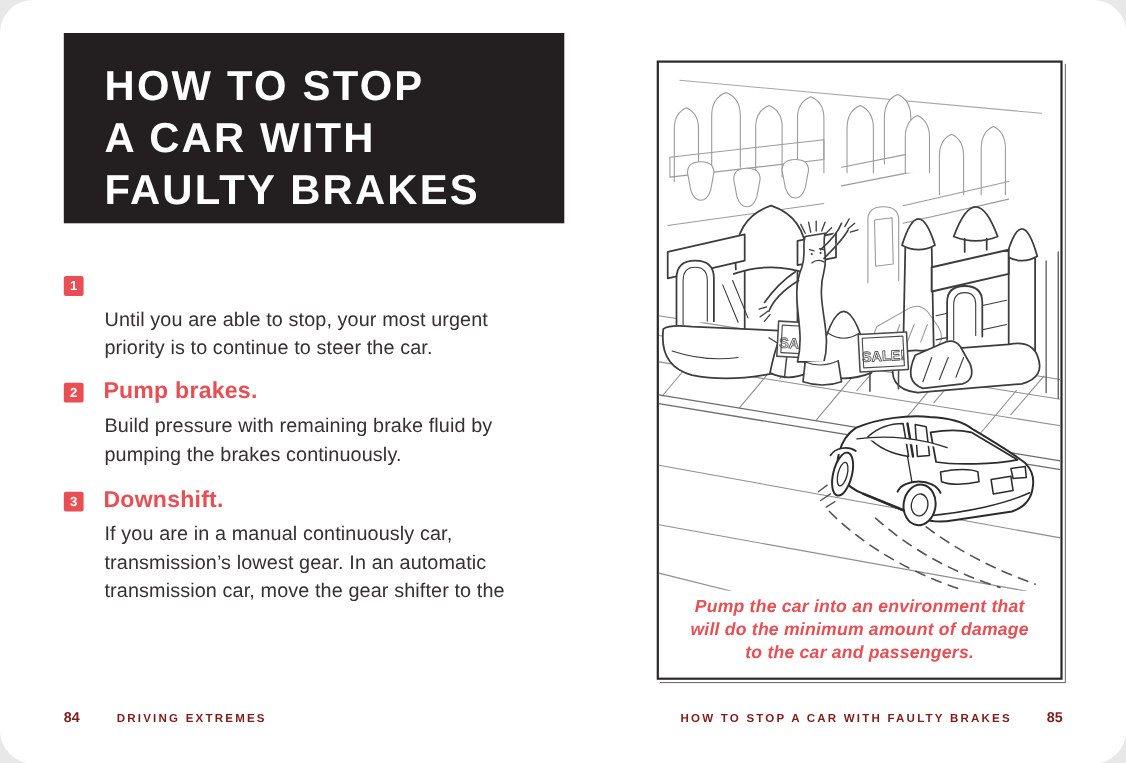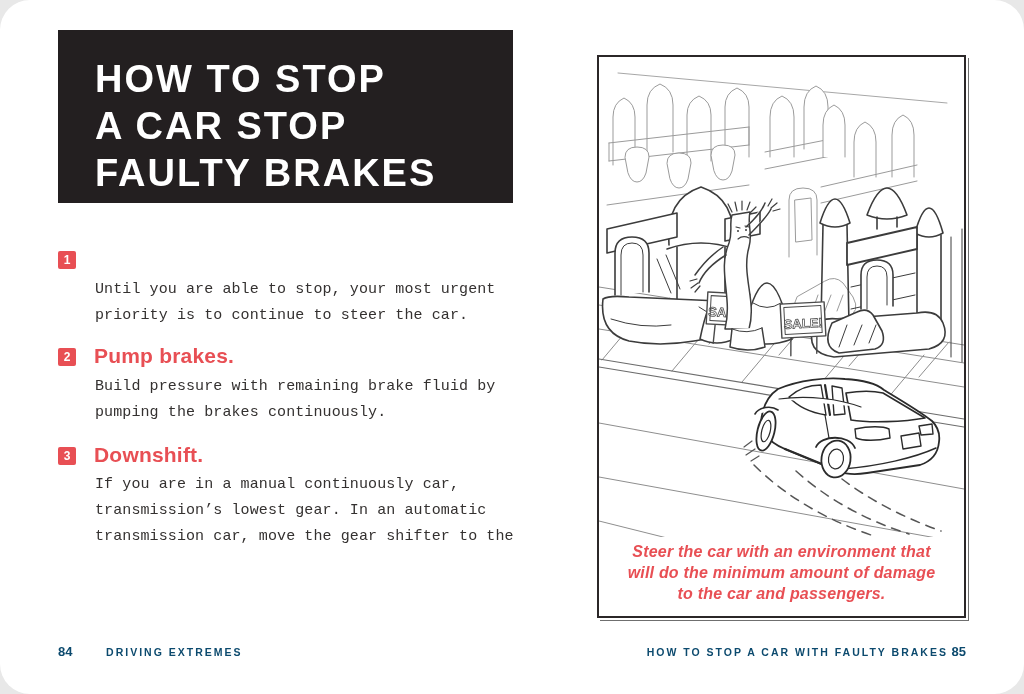--- a/index.html
+++ b/index.html
@@ -7,43 +7,43 @@
   .book{position:relative;width:1024px;height:694px;background:#ffffff;
         font-family:"Liberation Sans",sans-serif;overflow:hidden;margin:0 auto;border-radius:30px;}
   
   .title-box{position:absolute;left:58px;top:30px;width:455px;height:173px;
              background:var(--ink);box-sizing:border-box;padding:26px 0 0 37px;}
   .title-line{color:#fff;font-weight:bold;font-size:38px;line-height:47px;letter-spacing:2px;}
   .step{position:absolute;left:58px;display:flex;gap:18px;align-items:flex-start;}
   .badge{flex:0 0 auto;width:18px;height:18px;margin-top:4px;background:var(--red);
          border-radius:2px;color:#fff;font-size:12px;line-height:18px;font-weight:bold;text-align:center;}
   .step-heading{font-size:21px;font-weight:bold;color:var(--red);letter-spacing:.2px;}
-  .body-text{position:absolute;left:95px;font-family:Liberation Mono, monospace;
-             font-size:15px;line-height:26px;color:#343130;letter-spacing:.1px;white-space:nowrap;}
-  .footer{position:absolute;top:644px;font-size:13px;font-weight:bold;color:#0c4a6e;}
+  .body-text{position:absolute;left:95px;font-family:Liberation Sans, sans-serif;
+             font-size:18px;line-height:26px;color:#343130;letter-spacing:.1px;white-space:nowrap;}
+  .footer{position:absolute;top:644px;font-size:13px;font-weight:bold;color:#7f1d1d;}
   .footer .label{font-size:10.5px;letter-spacing:2px;}
   .footer-left{left:58px;}
   .footer-left .label{margin-left:30px;}
   .footer-right{right:58px;text-align:right;}
-  .footer-right .num{}
+  .footer-right .num{margin-left:28px;}
   
   .frame{position:absolute;left:597px;top:55px;width:369px;height:563px;box-sizing:border-box;
          border:2px solid #2b2728;background:#fff;box-shadow:2px 2px 0 #ffffff,3px 3px 0 #6f6f6f;}
   .frame svg{display:block;}
   .caption{position:absolute;left:0;right:0;bottom:12px;text-align:center;color:var(--red);
            font-weight:bold;font-style:italic;font-size:16px;line-height:21px;letter-spacing:.2px;}
 </style>
 </head>
 <body>
 
 <div class="book">
 
   <div class="title-box">
     <div class="title-line">HOW TO STOP</div>
-    <div class="title-line">A CAR STOP</div>
+    <div class="title-line">A CAR WITH</div>
     <div class="title-line">FAULTY BRAKES</div>
   </div>
 
   <div class="step" style="top:247px">
     <span class="badge">1</span>
   </div>
   <div class="body-text" style="top:277px">
     <div>Until you are able to stop, your most urgent</div>
     <div>priority is to continue to steer the car.</div>
   </div>
@@ -208,21 +208,21 @@
         <path d="M153,384 l-8,6 M156,392 l-9,6 M160,399 l-8,5"></path>
       </g>
       <g stroke="#555" stroke-width="1.5" stroke-dasharray="9 7">
         <path d="M155,408 C185,438 225,462 272,478"></path>
         <path d="M197,414 C228,442 266,463 310,477"></path>
         <path d="M243,422 C272,444 306,461 342,474"></path>
       </g>
     </svg>
 
     <figcaption class="caption">
-      <div>Steer the car with an environment that</div>
+      <div>Pump the car into an environment that</div>
       <div>will do the minimum amount of damage</div>
       <div>to the car and passengers.</div>
     </figcaption>
   </figure>
 
   <div class="footer footer-right">
     <span class="label">HOW TO STOP A CAR WITH FAULTY BRAKES</span>
     <span class="num">85</span>
   </div>
 

